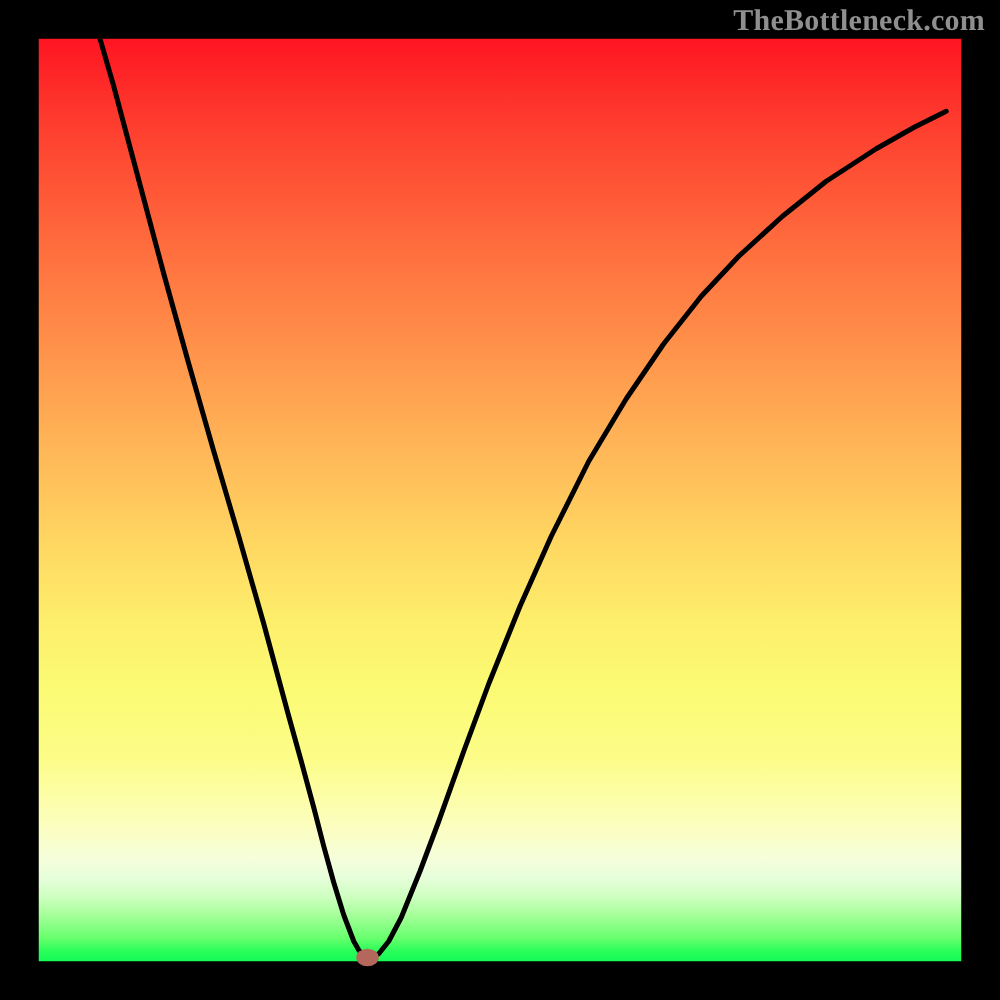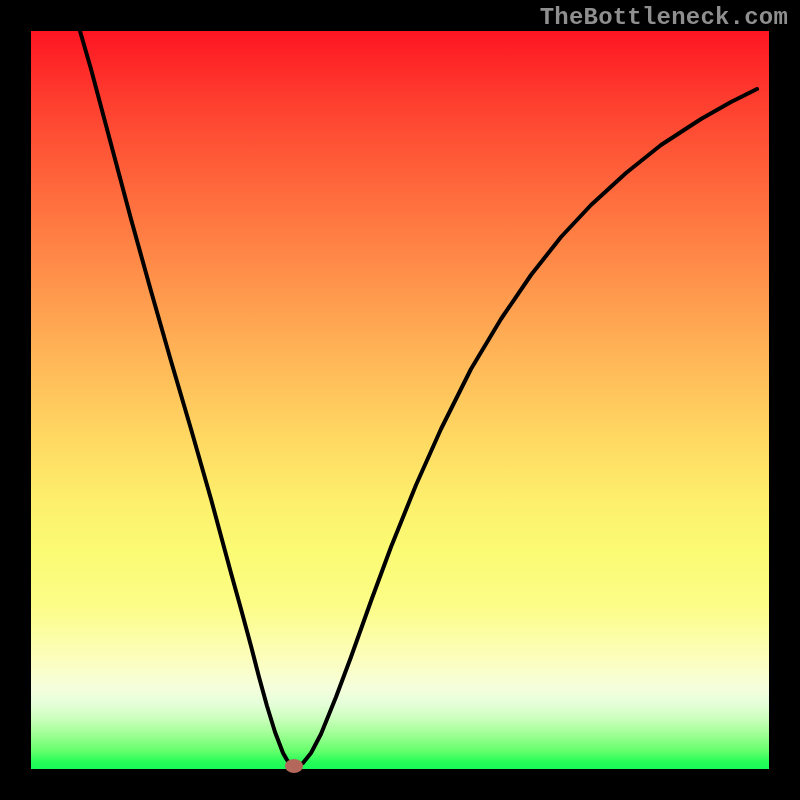--- a/index.html
+++ b/index.html
@@ -7,21 +7,21 @@
   .outer {
     width: 800px;
     height: 800px;
     background: #000;
     position: relative;
   }
   .attribution {
     position: absolute;
     top: 4px;
     right: 12px;
-    font-family: Liberation Mono, monospace;
+    font-family: Liberation Serif, serif;
     font-size: 24px;
     font-weight: bold;
     color: #8f8f8f;
     letter-spacing: 0.2px;
   }
   .plot {
     position: absolute;
     left: 31px;
     top: 31px;
     width: 738px;

